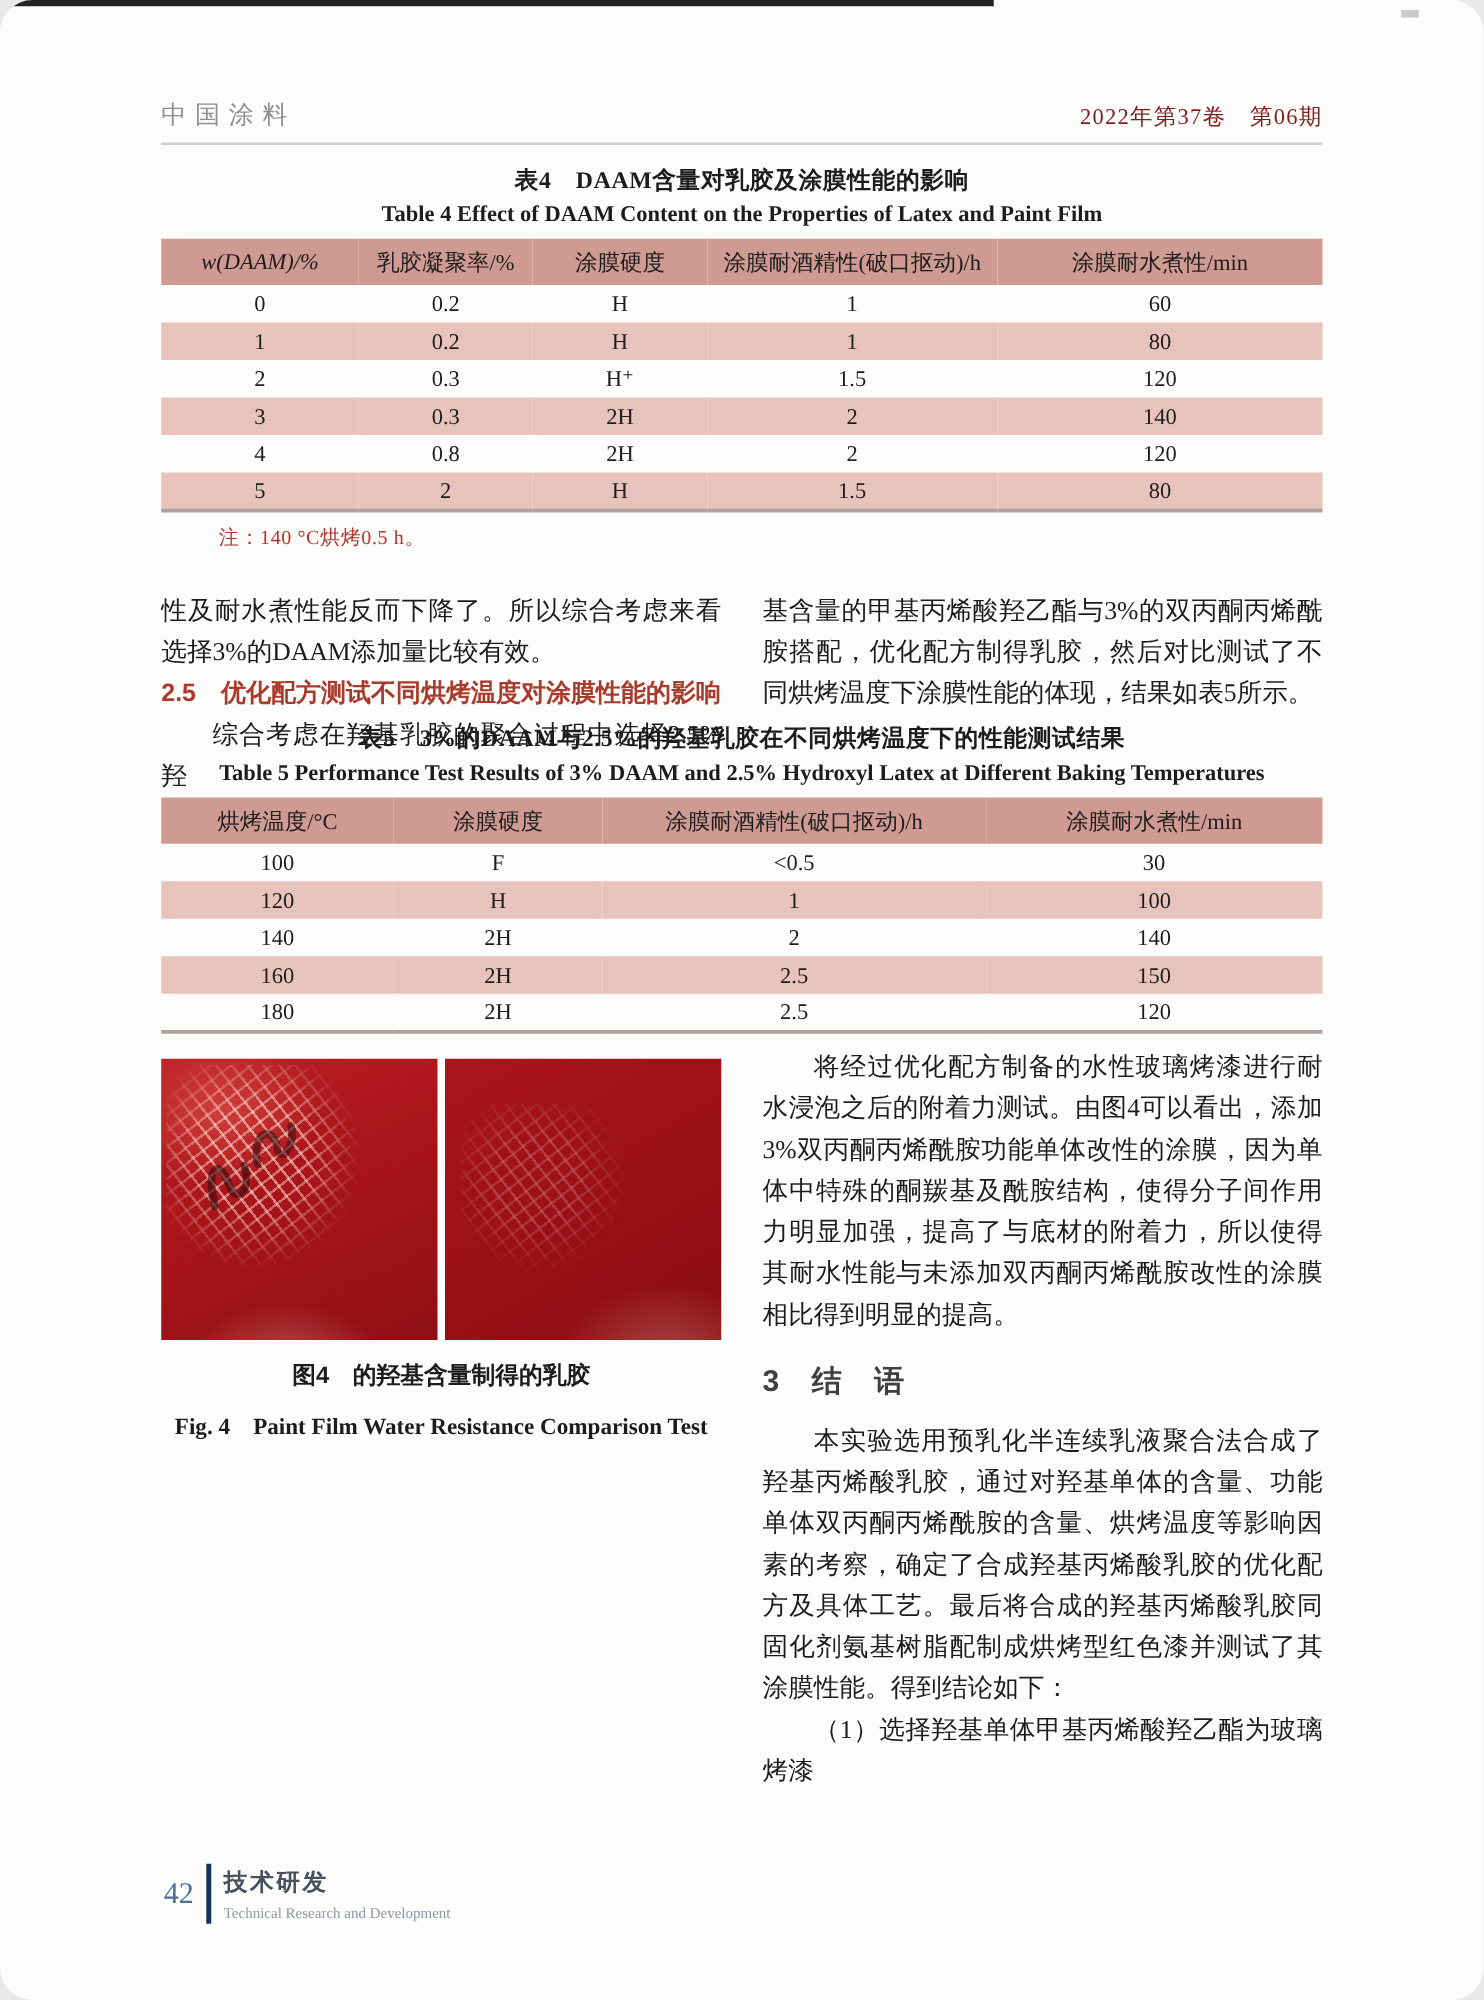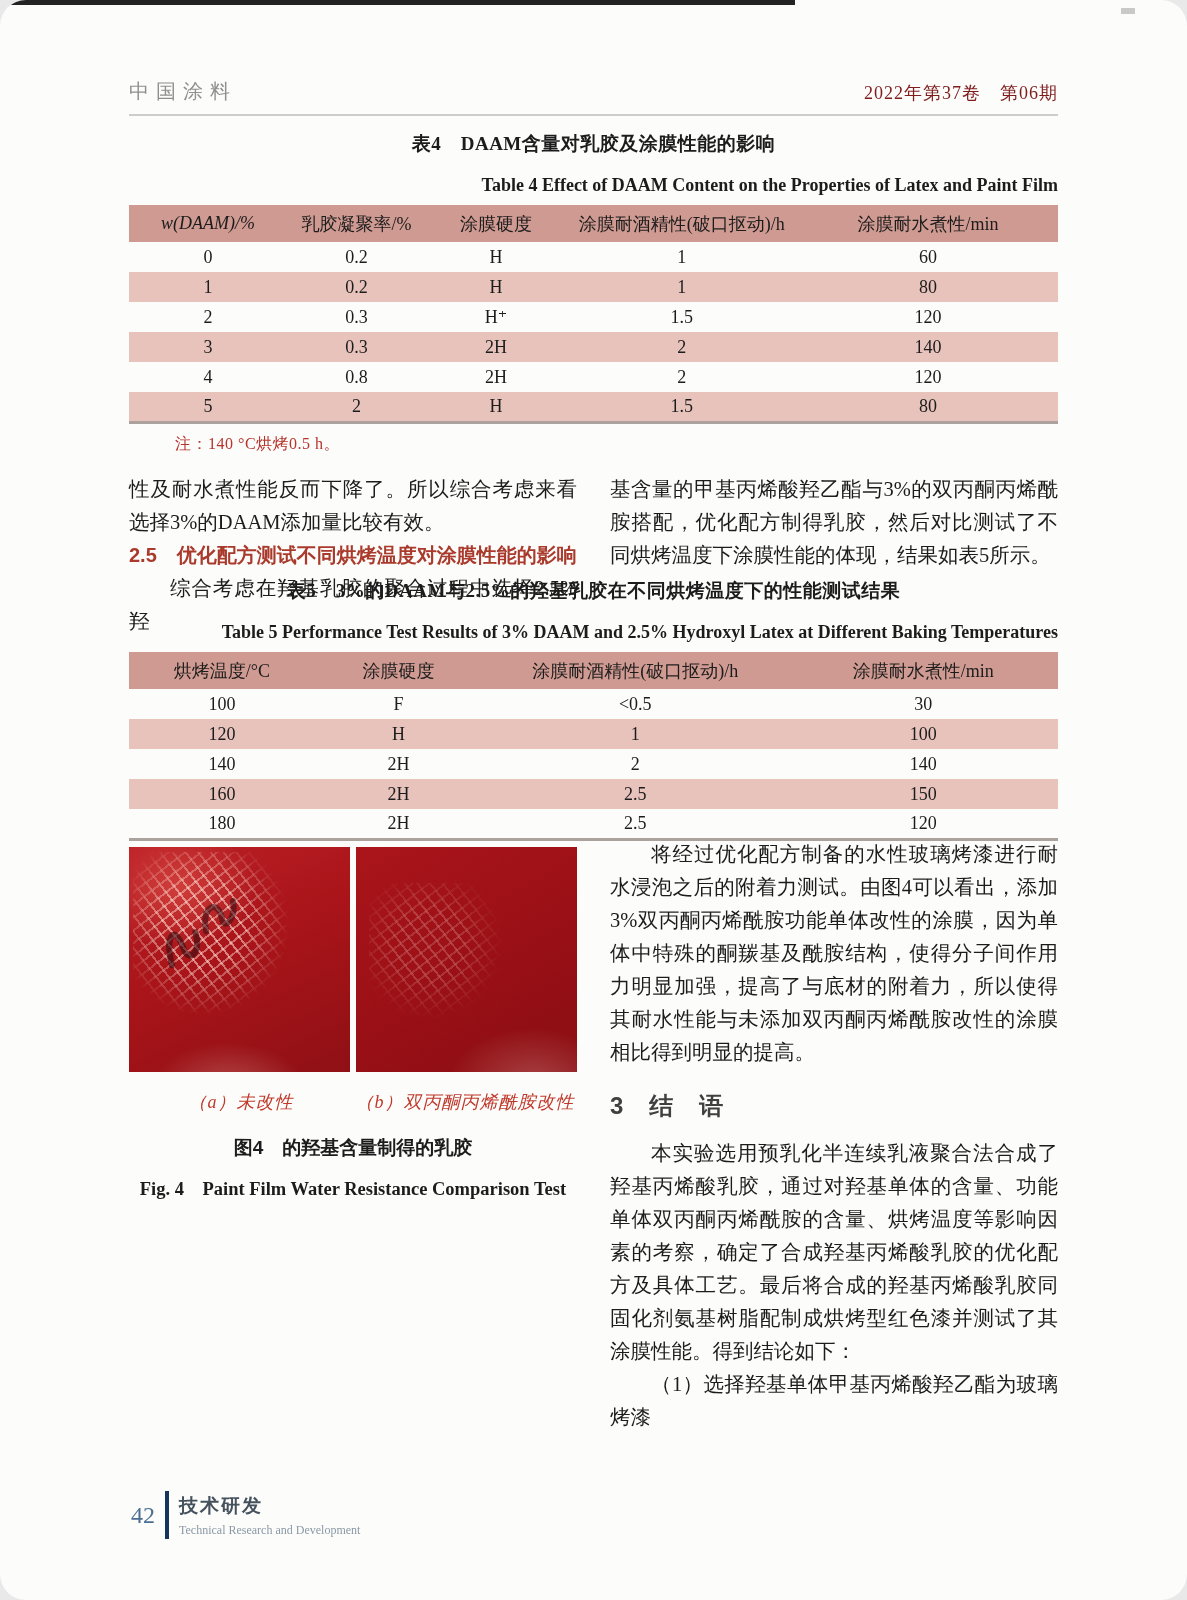--- a/index.html
+++ b/index.html
@@ -20,21 +20,21 @@
     border-bottom:2px solid #cdcdcd; padding-bottom:9px;
   }
   .journal-name { font-family:"Liberation Sans","DejaVu Sans",sans-serif; font-size:20px; color:#8f8f8f; letter-spacing:7px; }
   .issue-info { font-size:18px; color:#7f1d1d; letter-spacing:1px; }
 
   
   .tbl-block { position:absolute; left:129px; width:929px; }
   #table4-block { top:131px; }
   #table5-block { top:578px; }
   .tbl-caption-zh { text-align:center; font-weight:bold; font-size:19px; letter-spacing:.5px; }
-  .tbl-caption-en { text-align:right; font-weight:bold; font-size:18px; margin-top:18px; }
+  .tbl-caption-en { text-align:center; font-weight:bold; font-size:18px; margin-top:4px; }
   table { width:100%; border-collapse:collapse; margin-top:9px; table-layout:fixed; border-bottom:3px solid #aba29e; }
   thead th { background:#cf9a91; font-weight:normal; font-size:18px; height:37px; text-align:center; }
   tbody td { font-size:18px; height:30px; text-align:center; }
   tbody tr:nth-child(even) { background:#e7c3bc; }
   .tbl-note { margin:10px 0 0 46px; font-size:16px; color:#b5342c; letter-spacing:.5px; }
 
   
   .twocol { position:absolute; left:129px; width:929px; display:flex; justify-content:space-between; }
   .col { width:448px; font-size:20.5px; line-height:33px; text-align:justify; }
   #mid-cols { top:441px;margin-top:32px; }
@@ -241,24 +241,20 @@
             <div class="scratch scratch-a"></div>
             <svg class="handwriting" width="110" height="90" viewBox="0 0 110 90">
               <path d="M12 62 C20 30, 34 28, 30 52 C27 68, 44 66, 48 44" fill="none" stroke="#3a0d12" stroke-width="6" stroke-linecap="round" opacity="0.75"></path>
               <path d="M58 48 C66 22, 84 26, 78 44 C74 56, 90 52, 96 34" fill="none" stroke="#3a0d12" stroke-width="6" stroke-linecap="round" opacity="0.7"></path>
             </svg>
           </div>
           <div class="fig-photo photo-b">
             <div class="scratch scratch-b"></div>
           </div>
         </div>
-        <div class="fig-labels">
-          <div class="fig-label">（a）未改性</div>
-          <div class="fig-label">（b）双丙酮丙烯酰胺改性</div>
-        </div>
         <div class="fig-caption-zh">图4　的羟基含量制得的乳胶</div>
         <div class="fig-caption-en">Fig. 4　Paint Film Water Resistance Comparison Test</div>
       </div>
     </div>
 
     <div class="col">
       <p class="para-indent">将经过优化配方制备的水性玻璃烤漆进行耐水浸泡之后的附着力测试。由图4可以看出，添加3%双丙酮丙烯酰胺功能单体改性的涂膜，因为单体中特殊的酮羰基及酰胺结构，使得分子间作用力明显加强，提高了与底材的附着力，所以使得其耐水性能与未添加双丙酮丙烯酰胺改性的涂膜相比得到明显的提高。</p>
       <p class="conclusion-heading">3　结　语</p>
       <p class="para-indent">本实验选用预乳化半连续乳液聚合法合成了羟基丙烯酸乳胶，通过对羟基单体的含量、功能单体双丙酮丙烯酰胺的含量、烘烤温度等影响因素的考察，确定了合成羟基丙烯酸乳胶的优化配方及具体工艺。最后将合成的羟基丙烯酸乳胶同固化剂氨基树脂配制成烘烤型红色漆并测试了其涂膜性能。得到结论如下：</p>
       <p class="para-indent">（1）选择羟基单体甲基丙烯酸羟乙酯为玻璃烤漆</p>

